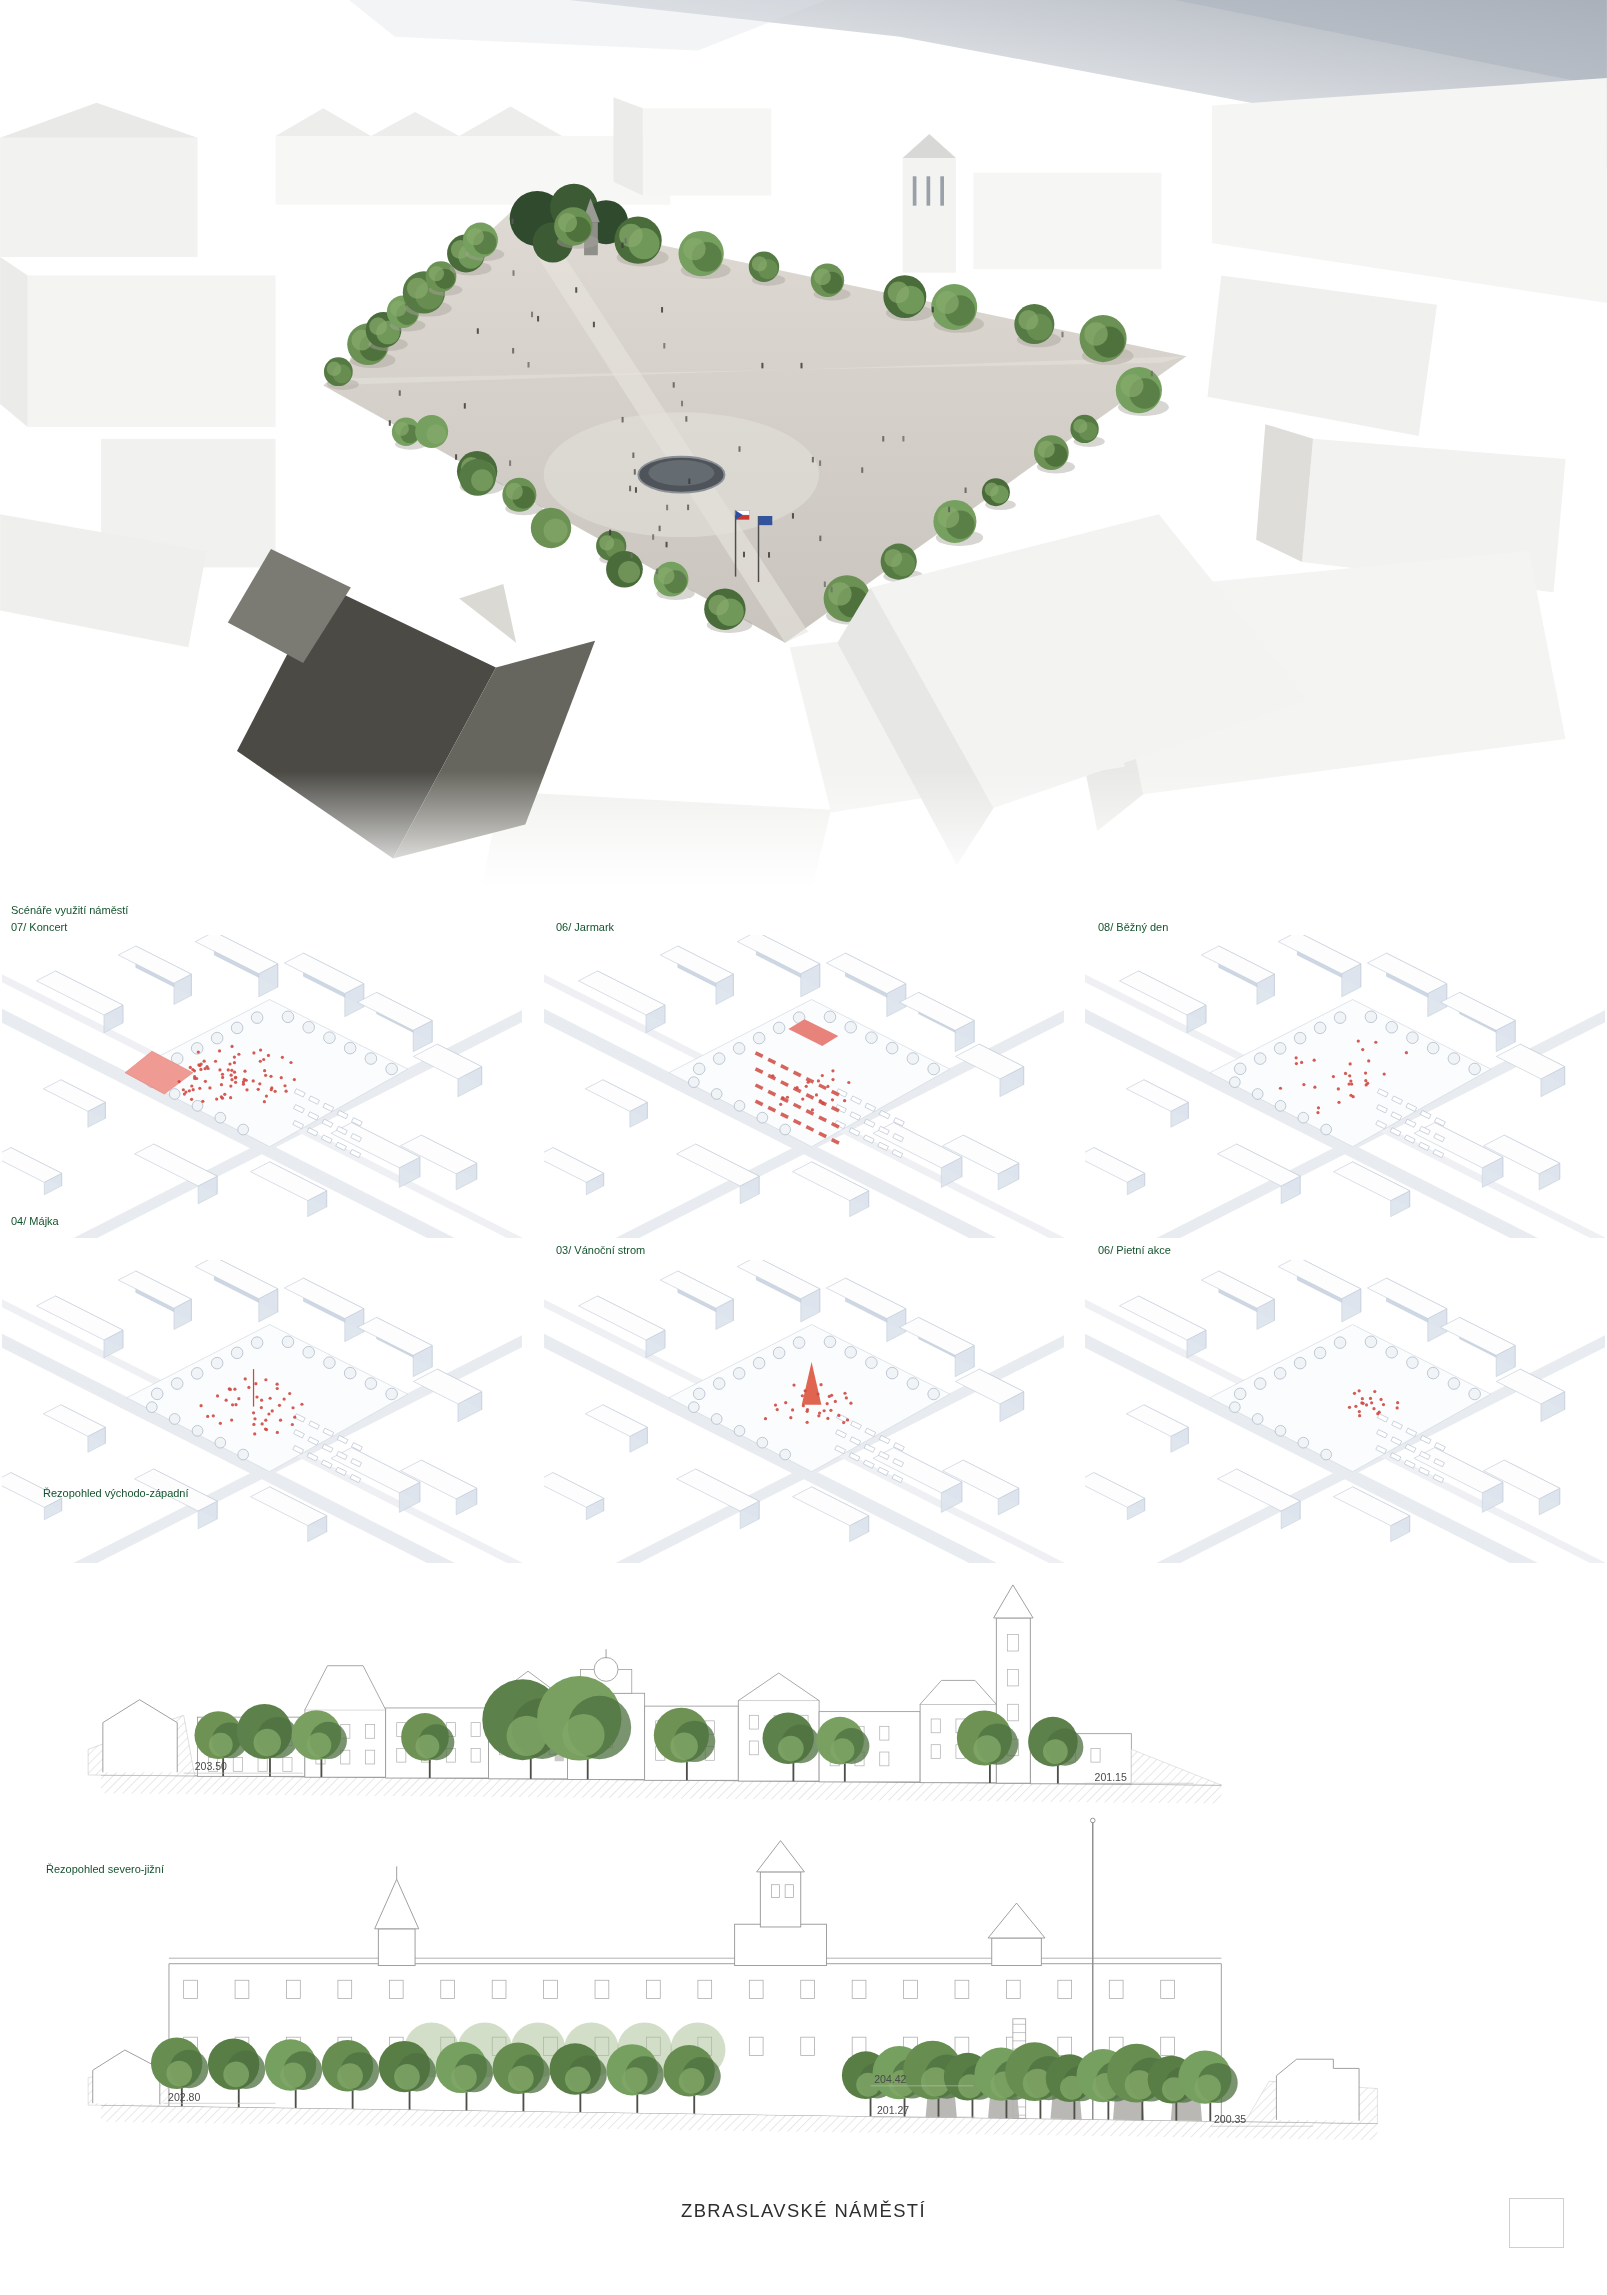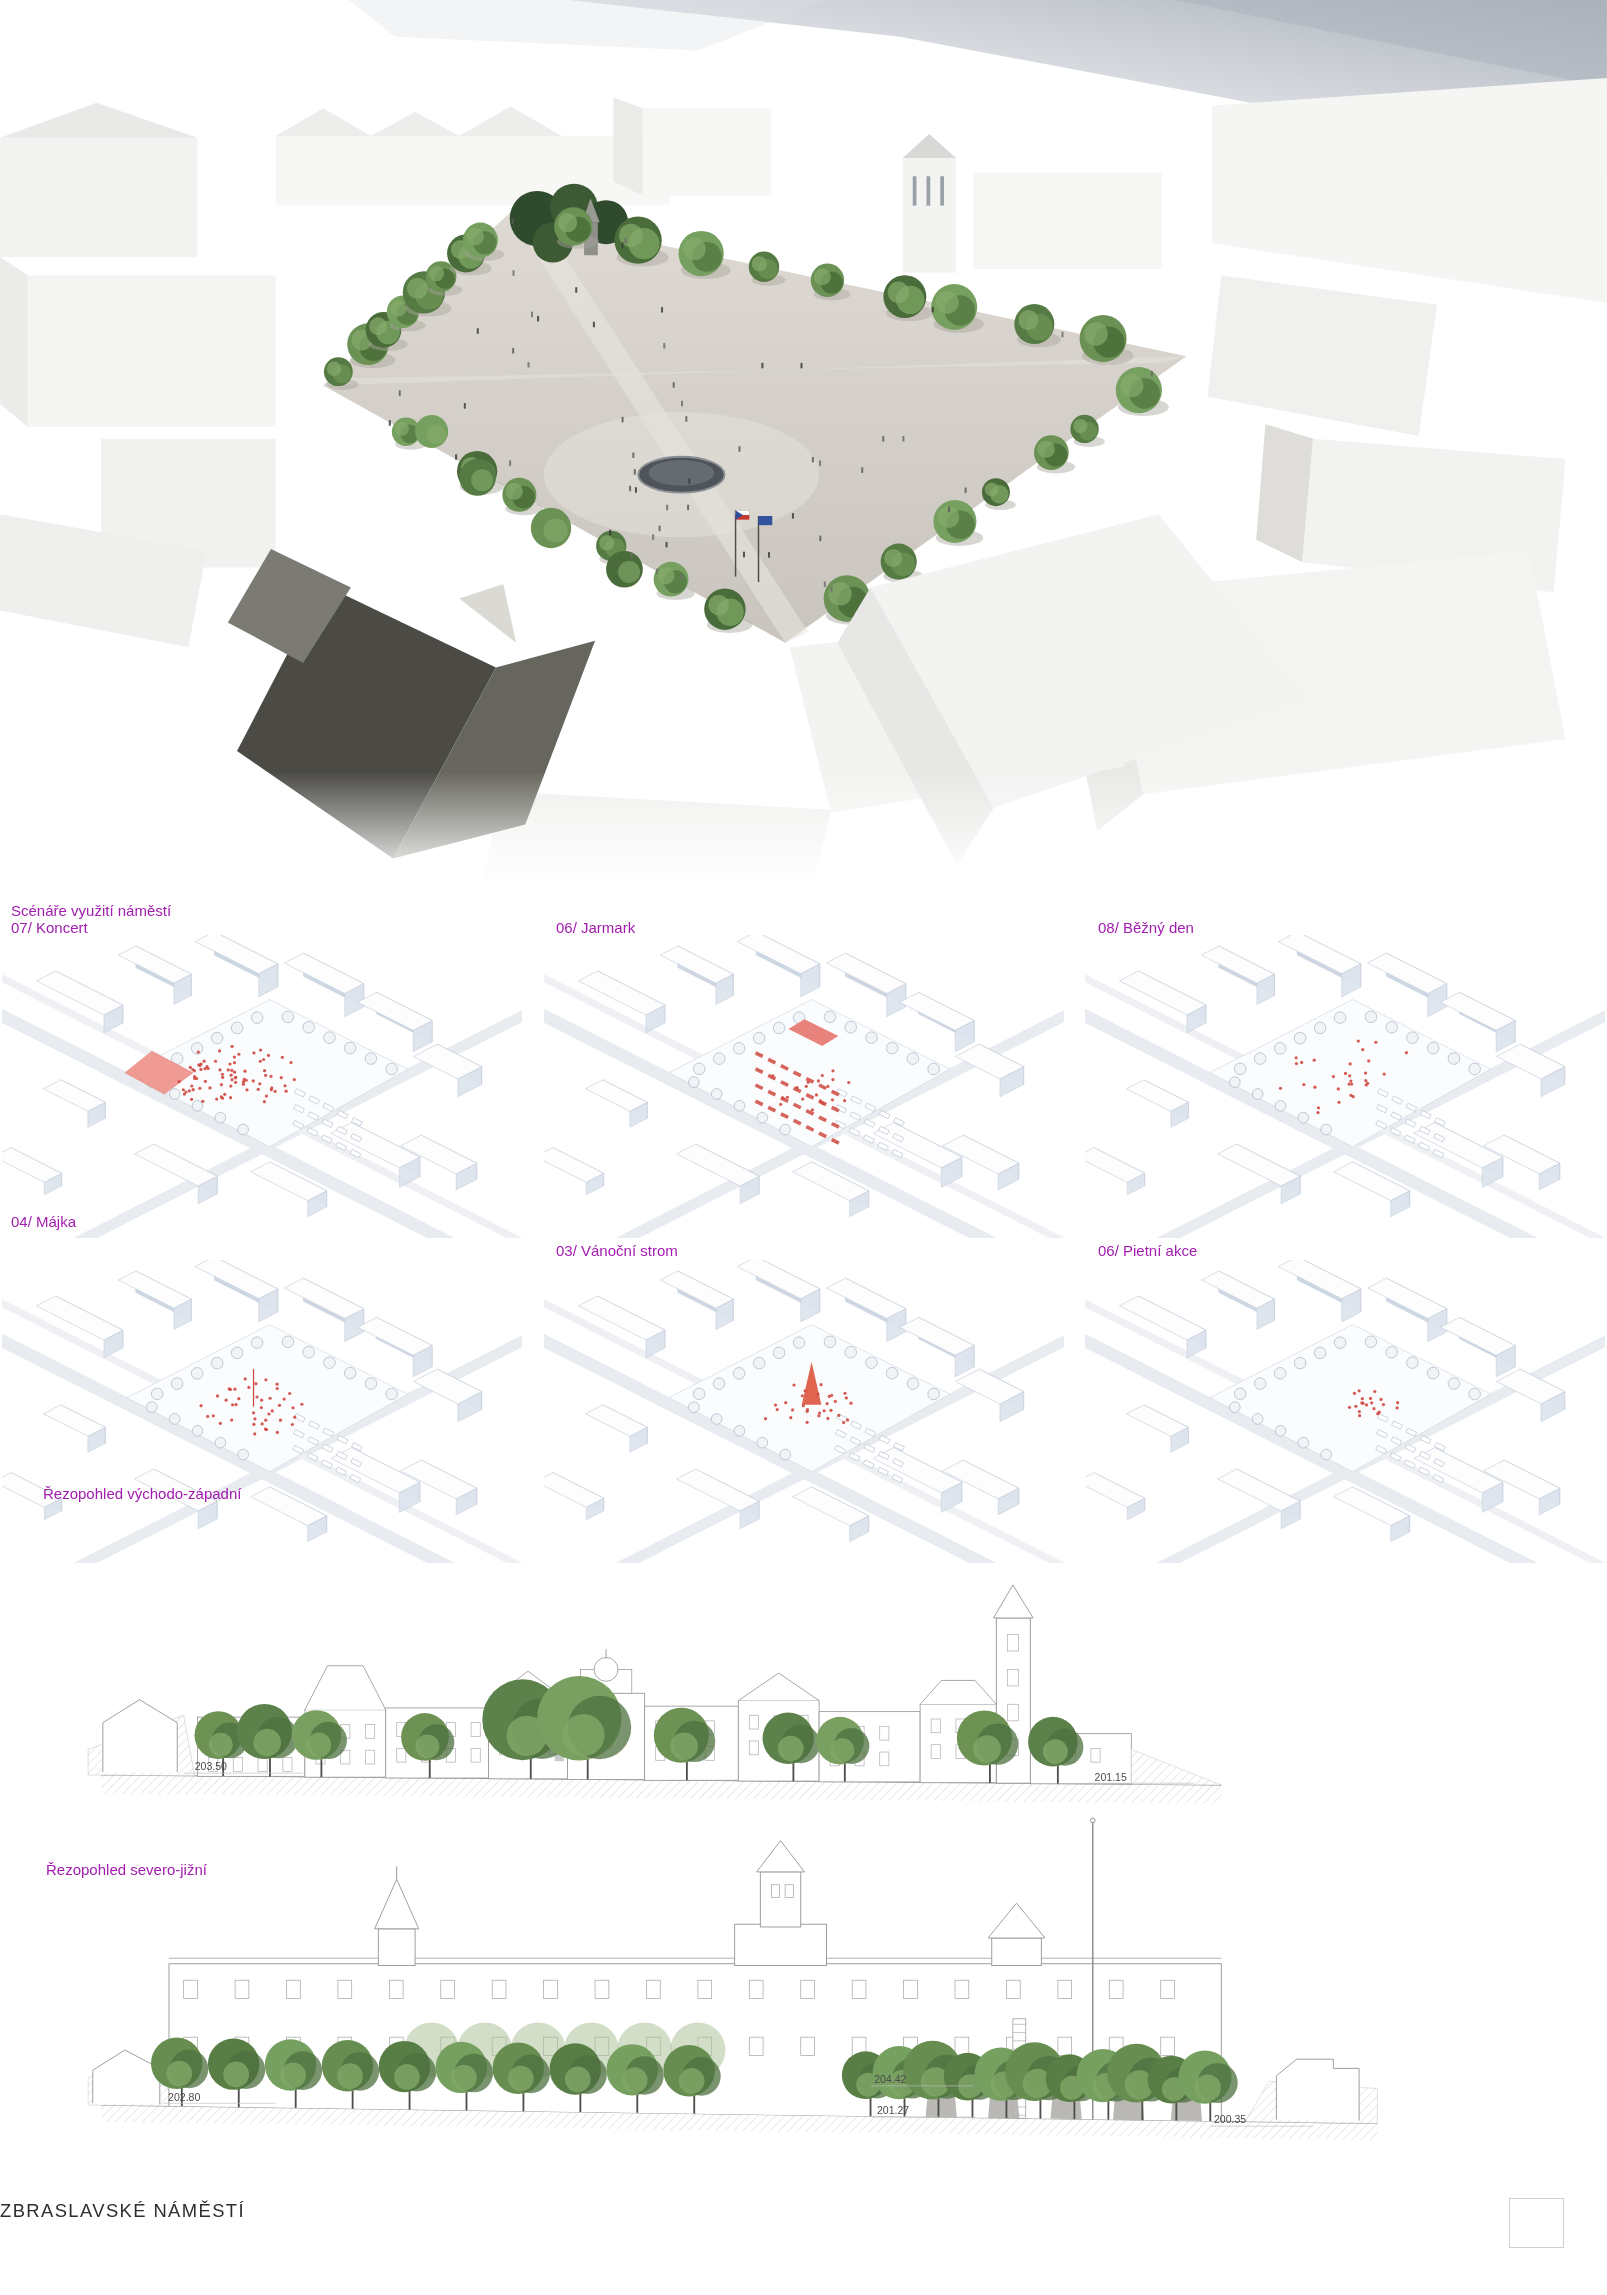--- a/index.html
+++ b/index.html
@@ -1,25 +1,25 @@
 <!DOCTYPE html>
 <html style="font-size:14.7px"><head>
 <meta charset="utf-8">
 <style>
   html,body{margin:0;padding:0}
   body{position:relative;width:1607px;height:2296px;background:#fff;
        font-family:"Liberation Sans",sans-serif;color:#3b3b3b;overflow:hidden}
   .hero{position:absolute;left:0;top:0;width:1607px;height:886px}
   .hero svg{width:100%;height:100%;display:block}
-  .lab{position:absolute;font-size:15px;line-height:17.4px;color:#a21caf;white-space:nowrap}
+  .lab{position:absolute;font-size:11px;line-height:17.4px;color:#14532d;white-space:nowrap}
   .tile{position:absolute;width:520px;height:303px}
   .tile svg{width:100%;height:100%;display:block}
   .sec{position:absolute;left:0;width:1607px}
   svg text{font-family:"Liberation Sans",sans-serif;fill:#4a4a4a;font-size:11.5px}
-  .board-title{position:absolute;left:0;top:2200px;width:1607px;text-align:left;
+  .board-title{position:absolute;left:0;top:2200px;width:1607px;text-align:center;
        font-size:18.4px;letter-spacing:1.4px;color:#2e2e2e}
   .corner-box{position:absolute;left:1509px;top:2198px;width:53px;height:48px;
        border:1.8px solid #cfcfcf;background:#fff}
 </style>
 </head>
 <body>
 
 <div class="hero">
 <svg viewBox="0 0 1750 965">
   <defs>

